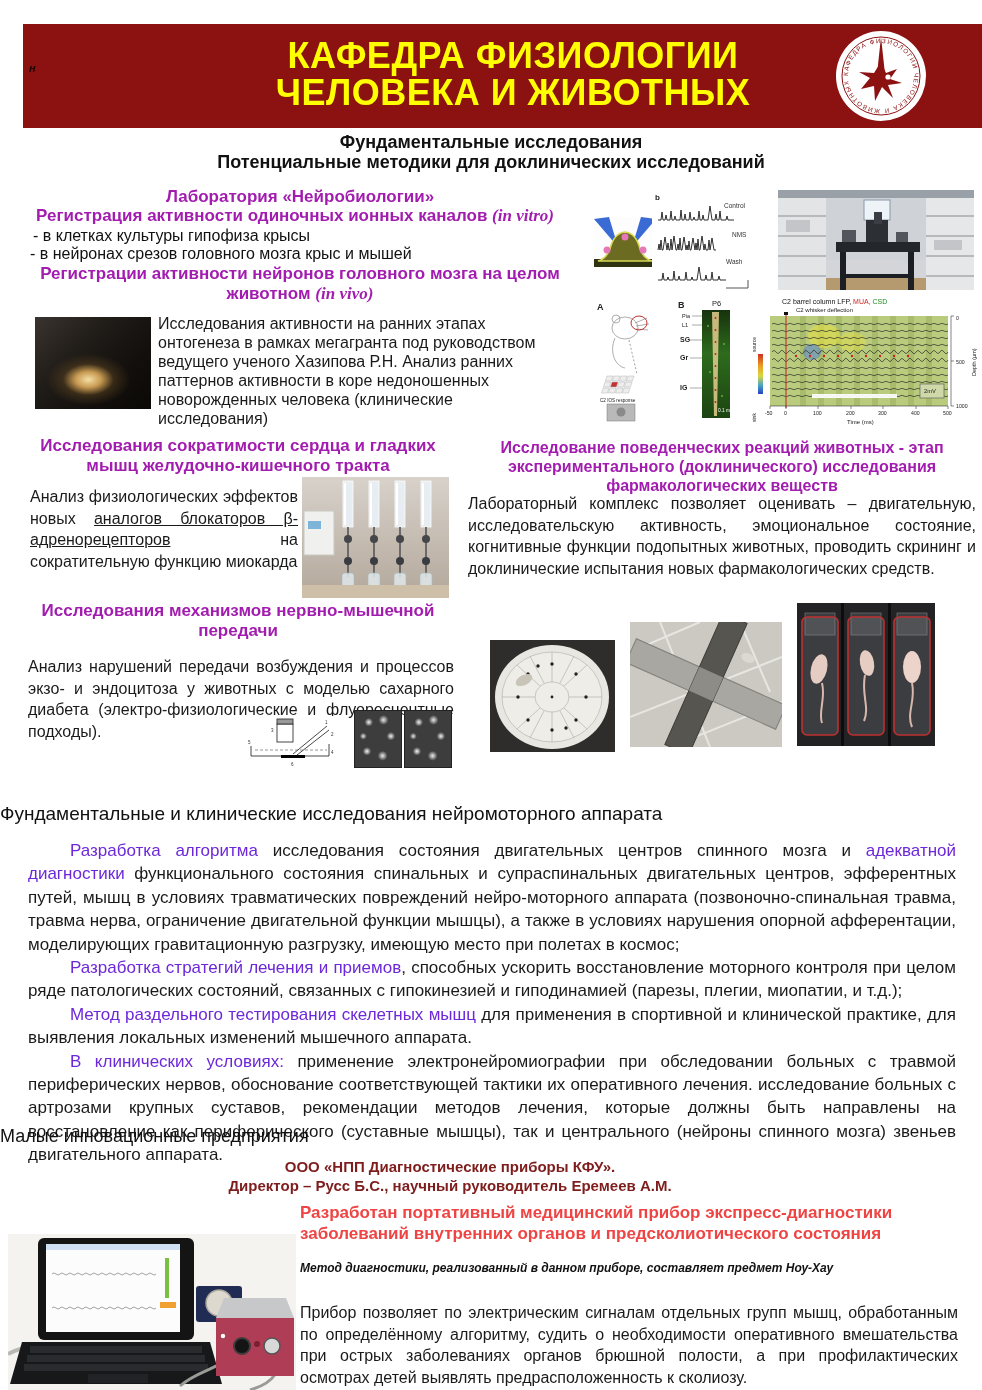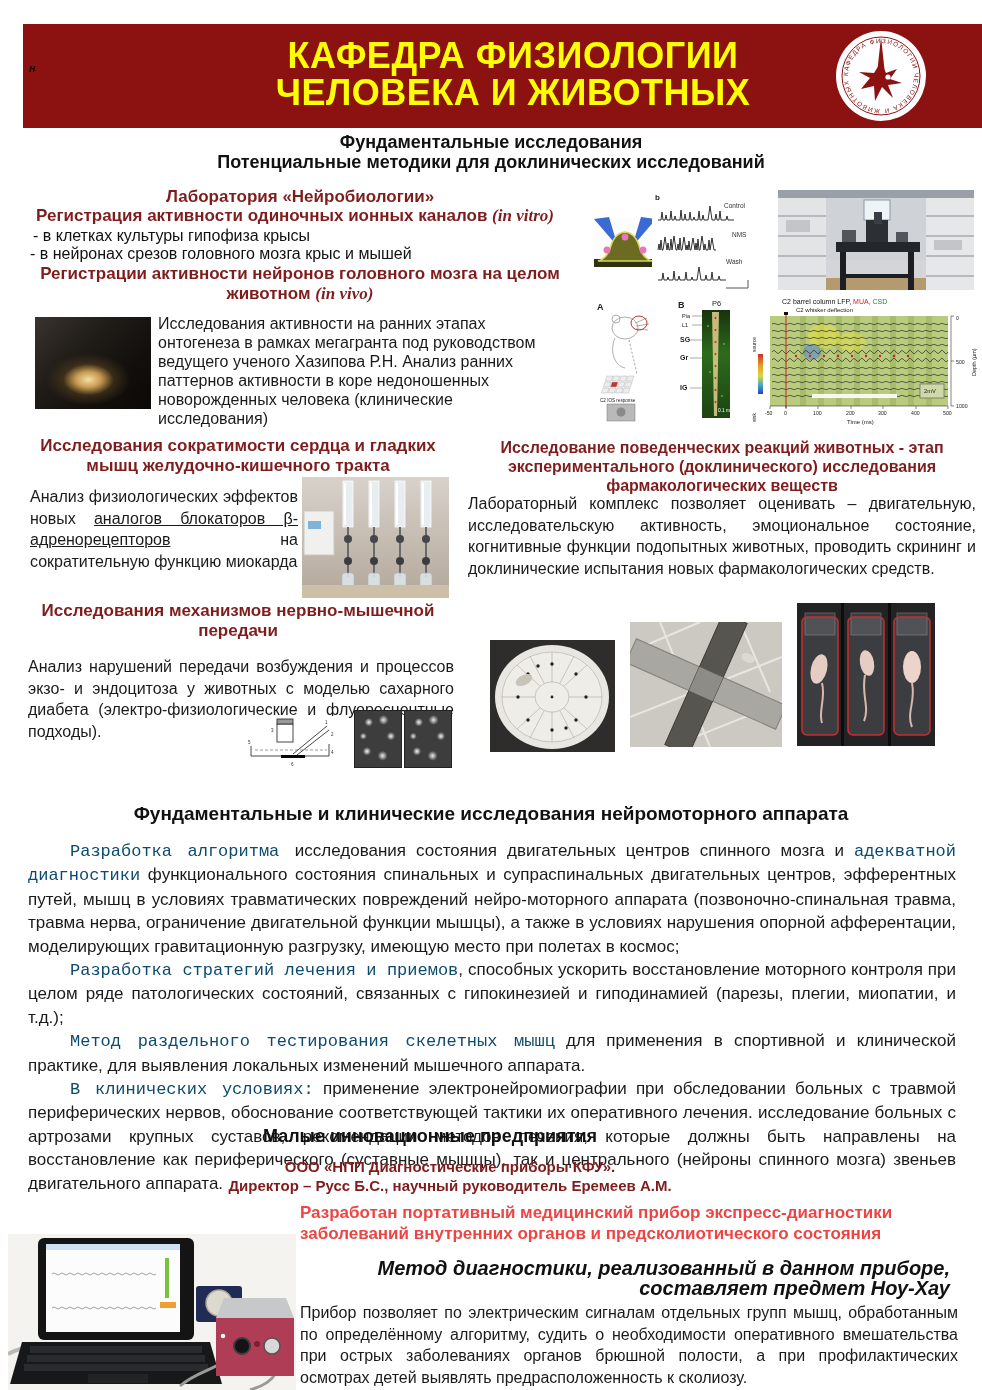--- a/index.html
+++ b/index.html
@@ -3,35 +3,35 @@
 <meta charset="utf-8">
 <style>
   html,body{margin:0;padding:0;background:#fff;}
   .page{position:relative;width:982px;height:1390px;background:#fff;overflow:hidden;
         font-family:"Liberation Sans",sans-serif;color:#1a1a1a;}
   .abs{position:absolute;}
   .banner{background:#8C1111;}
   .banner-title{color:#FFFF00;font-weight:bold;font-size:36px;line-height:37px;text-align:center;letter-spacing:.5px;}
   .corner-mark{color:#200505;font-size:11px;font-style:italic;font-weight:bold;}
   .subtitle{font-weight:bold;font-size:18px;text-align:center;color:#111;}
-  .h-blue{color:#7f1d1d;font-weight:bold;text-align:center;}
+  .h-blue{color:#a21caf;font-weight:bold;text-align:center;}
   .h17{font-size:17px;line-height:20px;}
   .h16{font-size:16px;line-height:19px;}
   .serif-it{font-family:"Liberation Serif",serif;font-style:italic;}
   .body16{font-size:16px;line-height:19px;}
   .body16j{font-size:16px;line-height:21.5px;text-align:justify;}
   .bullets{font-size:16px;line-height:18.5px;color:#111;}
-  .seg-blue{color:#0c4a6e;font-family:Liberation Mono, monospace;}
+  .seg-blue{color:#6d28d9;}
   .seg-u{text-decoration:underline;}
   .bigblock{font-size:17px;line-height:23.4px;text-align:justify;}
   .bigblock p{margin:0;text-indent:42px;}
-  .black-heading{font-weight:bold;text-align:center;color:#111;}
+  .black-heading{font-weight:normal;text-align:left;color:#111;}
   .center-bold{font-weight:bold;text-align:center;color:#7f1d1d;font-size:15px;line-height:19px;}
   .dev-heading{color:#ef4444;font-weight:bold;font-size:17px;line-height:21px;}
-  .knowhow{font-weight:bold;font-style:italic;font-size:20px;line-height:20px;color:#111;text-align:right;}
+  .knowhow{font-weight:bold;font-style:italic;font-size:12px;line-height:20px;color:#111;}
   .photo{overflow:hidden;}
   .dark-lab{background:
      radial-gradient(ellipse 42px 26px at 46% 68%, #f5dfa5 0%, #c89a52 30%, rgba(80,60,30,.6) 60%, rgba(20,16,10,0) 100%),
      linear-gradient(135deg,#3a3430 0%,#211d19 35%,#120f0c 70%,#0b0907 100%);}
   .fluor{background-color:#3d3d3d;border:1px solid #222;
     background-image:
       radial-gradient(circle 6px at 30% 20%, #f4f4f4, rgba(255,255,255,0) 70%),
       radial-gradient(circle 7px at 62% 16%, #e9e9e9, rgba(255,255,255,0) 70%),
       radial-gradient(circle 6px at 78% 45%, #f2f2f2, rgba(255,255,255,0) 70%),
       radial-gradient(circle 7px at 60% 80%, #ececec, rgba(255,255,255,0) 70%),

